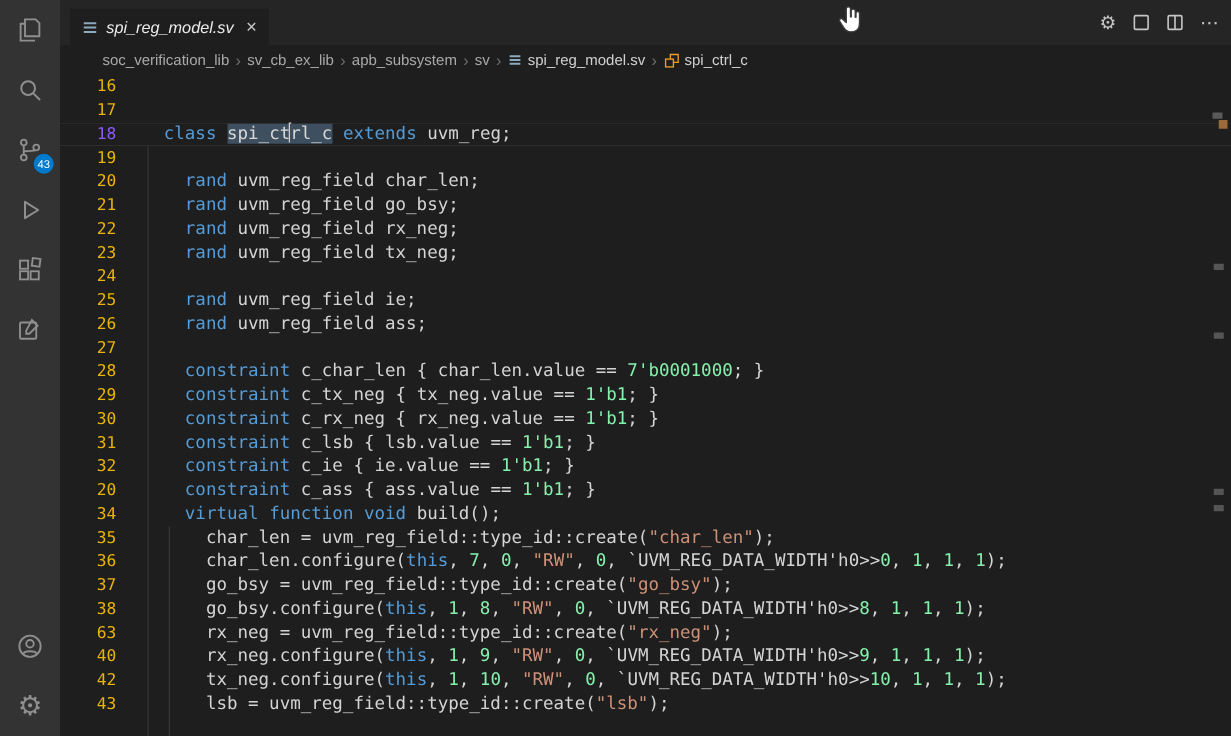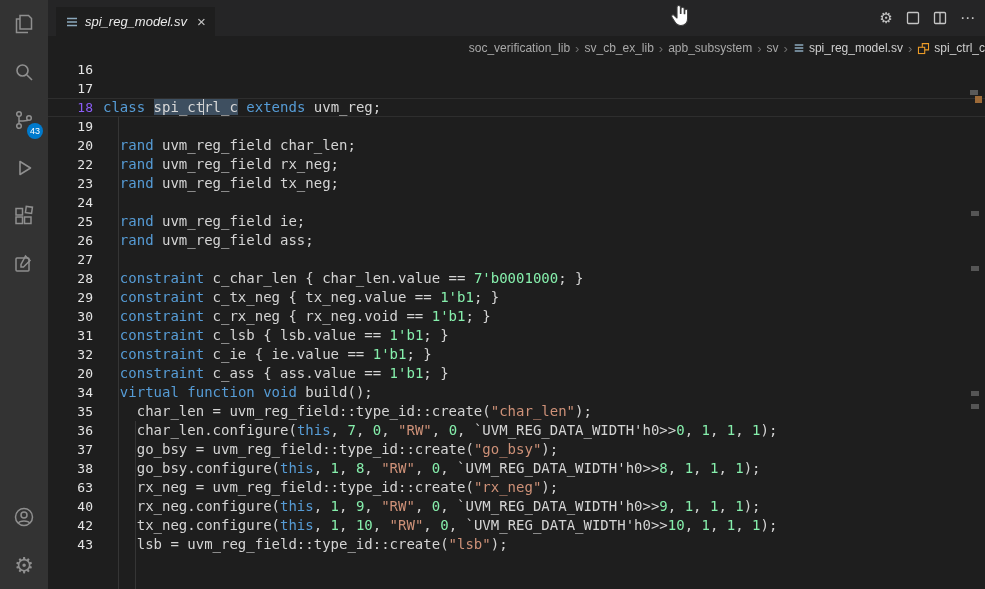--- a/index.html
+++ b/index.html
@@ -25,33 +25,33 @@
   .tabbar { height:36px; background:#252526; display:flex; justify-content:space-between; align-items:flex-end; }
   .tab { height:29px; background:#1e1e1e; display:flex; align-items:center; padding:0 9px 0 9px; margin-left:8px; cursor:pointer; }
   .tab-icon { margin-right:6px; display:flex; }
   .tab-label { font-style:italic; font-size:13px; color:#eaeaea; }
   .tab-close { margin-left:10px; color:#c5c5c5; font-size:15px; line-height:15px; cursor:pointer; }
   .editor-actions { align-self:stretch; display:flex; align-items:center; gap:13px; padding-right:10px; }
   .ea-btn { color:#c5c5c5; cursor:pointer; display:flex; align-items:center; font-size:15px; font-family:"DejaVu Sans",sans-serif; }
 
   
   .breadcrumbs { height:24px; background:#1e1e1e; display:flex; align-items:center;
-    padding-left:34px; font-size:12px; color:#a9a9a9; white-space:nowrap;justify-content:flex-end; }
+    padding-left:34px; font-size:12px; color:#a9a9a9; white-space:nowrap; }
   .bc-item { cursor:pointer; }
   .bc-sep { color:#6e6e6e; margin:0 5px; font-size:13px; }
   .bc-ic { display:flex; margin-right:4px; }
   .bc-entity { display:flex; align-items:center; cursor:pointer; }
   .bc-file-label { color:#cfcfcf; }
 
   
   .editor { flex:1; position:relative; overflow:hidden;
     font-family:"DejaVu Sans Mono","Liberation Mono",monospace; font-size:14px; }
   .line { display:flex; height:19px; line-height:19px; white-space:pre; }
-  .ln { width:45px; flex-shrink:0; text-align:right; color:#e5e5e5; font-size:13px; }
-  .code { margin-left:10px; }
+  .ln { width:45px; flex-shrink:0; text-align:right; color:#eab308; font-size:13px; }
+  .code { margin-left:38px; }
   .tp { color:#d4d4d4; } .tk { color:#569cd6; } .ts { color:#ce9178; } .tn { color:#86efac; }
   .th { color:#d8d8d8; background:#3e4f60; }
   .caret { display:inline-block; width:1.5px; margin:0 -0.75px; height:16px; background:#cfcfcf; vertical-align:-3px; }
   .line.cur { box-shadow: inset 0 1px 0 #2e2e2e, inset 0 -1px 0 #2e2e2e; }
   .line.cur .ln { color:#8b5cf6; }
   .indent-guide { position:absolute; width:1px; background:#353535; }
 
   
   .overview-ruler { position:absolute; top:0; bottom:0; right:0; width:16px; }
   .ov-mark { position:absolute; }
@@ -179,29 +179,30 @@
       </span>
     </div>
 
     <div class="editor">
       <div id="lines">
           <div class="line"><span class="ln">16</span><span class="code"></span></div>
           <div class="line"><span class="ln">17</span><span class="code"></span></div>
           <div class="line cur"><span class="ln">18</span><span class="code"><span class="tk">class</span><span class="tp"> </span><span class="th">spi_ct</span><span class="caret"></span><span class="th">rl_c</span><span class="tp"> </span><span class="tk">extends</span><span class="tp"> uvm_reg;</span></span></div>
           <div class="line"><span class="ln">19</span><span class="code"></span></div>
           <div class="line"><span class="ln">20</span><span class="code"><span class="tp">  </span><span class="tk">rand</span><span class="tp"> uvm_reg_field char_len;</span></span></div>
+          <div class="line"><span class="ln">21</span><span class="code"><span class="tp">  </span><span class="tk">rand</span><span class="tp"> uvm_reg_field go_bsy;</span></span></div>
           <div class="line"><span class="ln">22</span><span class="code"><span class="tp">  </span><span class="tk">rand</span><span class="tp"> uvm_reg_field rx_neg;</span></span></div>
           <div class="line"><span class="ln">23</span><span class="code"><span class="tp">  </span><span class="tk">rand</span><span class="tp"> uvm_reg_field tx_neg;</span></span></div>
           <div class="line"><span class="ln">24</span></div>
           <div class="line"><span class="ln">25</span><span class="code"><span class="tp">  </span><span class="tk">rand</span><span class="tp"> uvm_reg_field ie;</span></span></div>
           <div class="line"><span class="ln">26</span><span class="code"><span class="tp">  </span><span class="tk">rand</span><span class="tp"> uvm_reg_field ass;</span></span></div>
           <div class="line"><span class="ln">27</span><span class="code"></span></div>
           <div class="line"><span class="ln">28</span><span class="code"><span class="tp">  </span><span class="tk">constraint</span><span class="tp"> c_char_len { char_len.value == </span><span class="tn">7'b0001000</span><span class="tp">; }</span></span></div>
           <div class="line"><span class="ln">29</span><span class="code"><span class="tp">  </span><span class="tk">constraint</span><span class="tp"> c_tx_neg { tx_neg.value == </span><span class="tn">1'b1</span><span class="tp">; }</span></span></div>
-          <div class="line"><span class="ln">30</span><span class="code"><span class="tp">  </span><span class="tk">constraint</span><span class="tp"> c_rx_neg { rx_neg.void == </span><span class="tn">1'b1</span><span class="tp">; }</span></span></div>
+          <div class="line"><span class="ln">30</span><span class="code"><span class="tp">  </span><span class="tk">constraint</span><span class="tp"> c_rx_neg { rx_neg.value == </span><span class="tn">1'b1</span><span class="tp">; }</span></span></div>
           <div class="line"><span class="ln">31</span><span class="code"><span class="tp">  </span><span class="tk">constraint</span><span class="tp"> c_lsb { lsb.value == </span><span class="tn">1'b1</span><span class="tp">; }</span></span></div>
           <div class="line"><span class="ln">32</span><span class="code"><span class="tp">  </span><span class="tk">constraint</span><span class="tp"> c_ie { ie.value == </span><span class="tn">1'b1</span><span class="tp">; }</span></span></div>
           <div class="line"><span class="ln">20</span><span class="code"><span class="tp">  </span><span class="tk">constraint</span><span class="tp"> c_ass { ass.value == </span><span class="tn">1'b1</span><span class="tp">; }</span></span></div>
           <div class="line"><span class="ln">34</span><span class="code"><span class="tp">  </span><span class="tk">virtual</span><span class="tp"> </span><span class="tk">function</span><span class="tp"> </span><span class="tk">void</span><span class="tp"> build();</span></span></div>
           <div class="line"><span class="ln">35</span><span class="code"><span class="tp">    char_len = uvm_reg_field::type_id::create(</span><span class="ts">"char_len"</span><span class="tp">);</span></span></div>
           <div class="line"><span class="ln">36</span><span class="code"><span class="tp">    char_len.configure(</span><span class="tk">this</span><span class="tp">, </span><span class="tn">7</span><span class="tp">, </span><span class="tn">0</span><span class="tp">, </span><span class="ts">"RW"</span><span class="tp">, </span><span class="tn">0</span><span class="tp">, `UVM_REG_DATA_WIDTH'h0&gt;&gt;</span><span class="tn">0</span><span class="tp">, </span><span class="tn">1</span><span class="tp">, </span><span class="tn">1</span><span class="tp">, </span><span class="tn">1</span><span class="tp">);</span></span></div>
           <div class="line"><span class="ln">37</span><span class="code"><span class="tp">    go_bsy = uvm_reg_field::type_id::create(</span><span class="ts">"go_bsy"</span><span class="tp">);</span></span></div>
           <div class="line"><span class="ln">38</span><span class="code"><span class="tp">    go_bsy.configure(</span><span class="tk">this</span><span class="tp">, </span><span class="tn">1</span><span class="tp">, </span><span class="tn">8</span><span class="tp">, </span><span class="ts">"RW"</span><span class="tp">, </span><span class="tn">0</span><span class="tp">, `UVM_REG_DATA_WIDTH'h0&gt;&gt;</span><span class="tn">8</span><span class="tp">, </span><span class="tn">1</span><span class="tp">, </span><span class="tn">1</span><span class="tp">, </span><span class="tn">1</span><span class="tp">);</span></span></div>
           <div class="line"><span class="ln">63</span><span class="code"><span class="tp">    rx_neg = uvm_reg_field::type_id::create(</span><span class="ts">"rx_neg"</span><span class="tp">);</span></span></div>
           <div class="line"><span class="ln">40</span><span class="code"><span class="tp">    rx_neg.configure(</span><span class="tk">this</span><span class="tp">, </span><span class="tn">1</span><span class="tp">, </span><span class="tn">9</span><span class="tp">, </span><span class="ts">"RW"</span><span class="tp">, </span><span class="tn">0</span><span class="tp">, `UVM_REG_DATA_WIDTH'h0&gt;&gt;</span><span class="tn">9</span><span class="tp">, </span><span class="tn">1</span><span class="tp">, </span><span class="tn">1</span><span class="tp">, </span><span class="tn">1</span><span class="tp">);</span></span></div>

